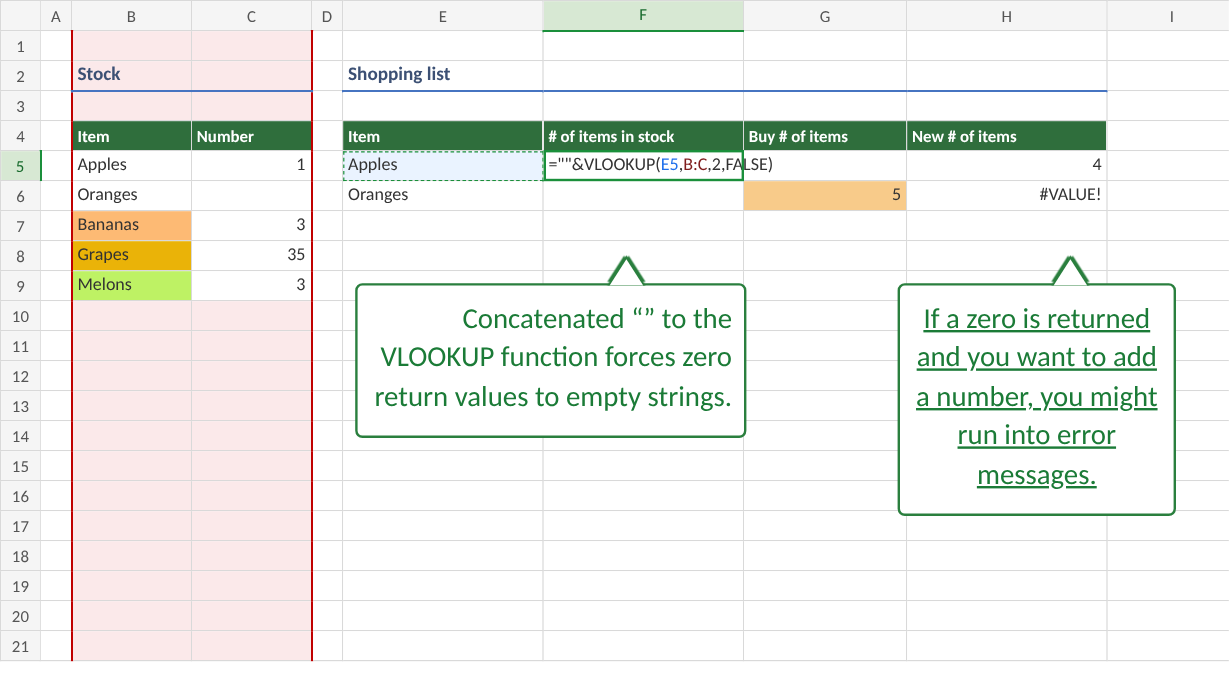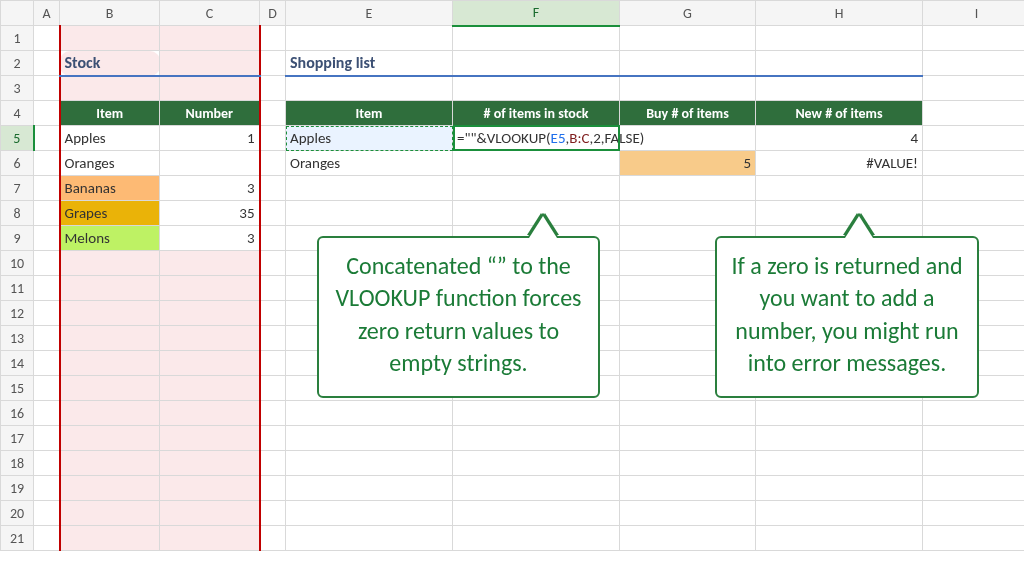--- a/index.html
+++ b/index.html
@@ -76,27 +76,25 @@
     
     .pink{background:var(--pink);}
     .pink-left{border-left:2px solid var(--pink-border);}
     .pink-right{border-right:2px solid var(--pink-border);}
     
     .title{
       font-weight:700;
       color:#3c5074;
       font-size:16px;
       border-bottom:none;
-      border-radius:10px;
     }
     
     .tblhdr{
       background:var(--green-header);
       color:#fff;
-      text-align:center;
       font-weight:600;
       font-size:14px;
     }
     .data{background:#fff;}
     .num{text-align:right;}
     .orange{background:var(--orange);}
     
     .formula-cell{
       position:relative;
       overflow:visible;
@@ -444,23 +442,23 @@
           <td></td>
           <td></td>
           <td></td>
           <td></td>
         </tr>
       </tbody>
 </table>
 
 <div class="active-cell" style="left:453px;top:125px;width:167px;height:26px;"></div>
 
-<div class="callout" style="left:317px;top:236px;width:283px;">
+<div class="callout" style="left:296px;top:236px;width:326px;text-align:right;">
   <div class="tail tail-up" style="left:210px;"></div>
   <span>Concatenated “” to the VLOOKUP function forces zero return values to empty strings.</span>
 </div>
 
-<div class="callout" style="left:715px;top:236px;width:264px;">
+<div class="callout" style="left:748px;top:236px;width:232px;text-decoration:underline;">
   <div class="tail tail-up" style="left:128px;"></div>
   <span>If a zero is returned and you want to add a number, you might run into error messages.</span>
 </div>
 
 </div>
 
 </body></html>

